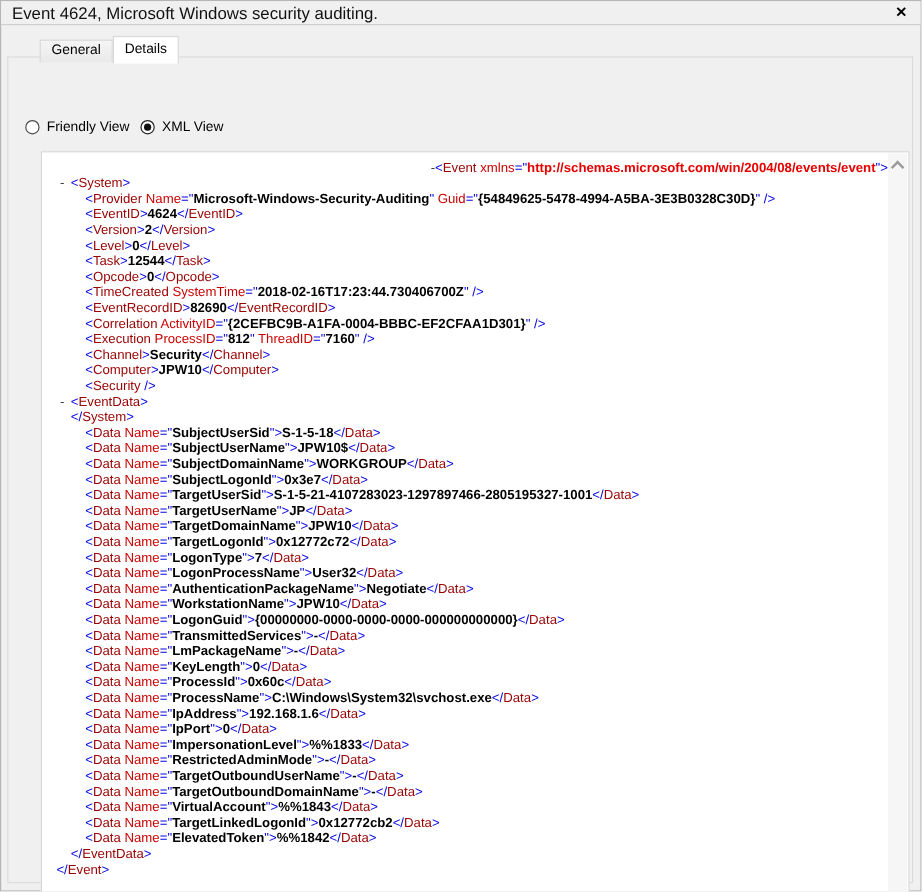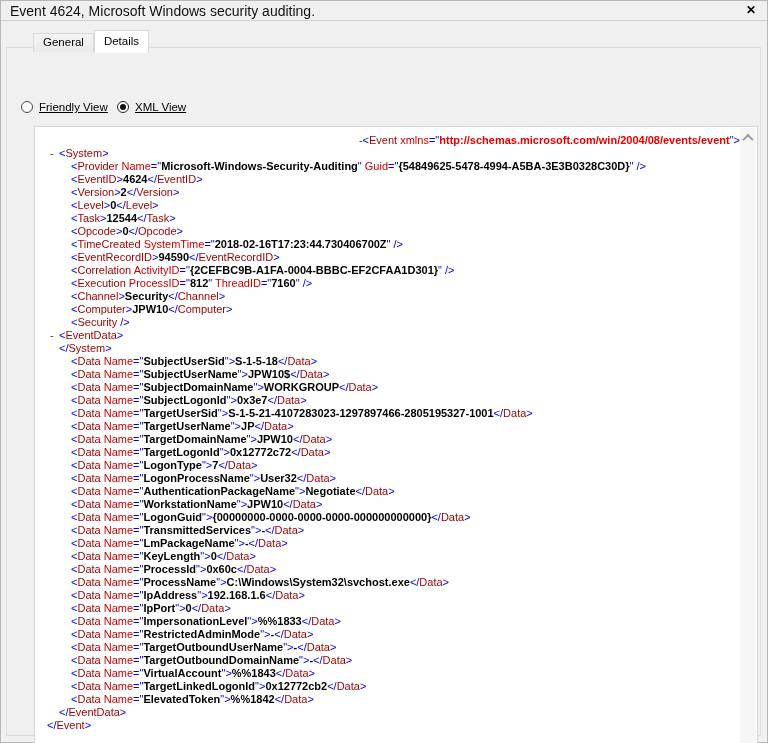--- a/index.html
+++ b/index.html
@@ -57,23 +57,22 @@
   }
   #tabpage {
     position:absolute; left:5px; right:6px; top:46px; bottom:6px;
     border:1px solid #dcdcdc;
     background:#f0f0f0;
     z-index:1;
   }
   
   .radio-row {
     position:absolute; top:52px; height:14px;
-    display:flex; align-items:center;
+    display:flex; align-items:flex-start;
     cursor:default;
-    text-decoration:underline;
   }
   #radio-friendly { left:14px; }
   #radio-xml { left:110px; }
   .radio-circle {
     width:12px; height:12px; border-radius:50%;
     border:1px solid #4a4a4a; background:#fff;
     margin-right:6px;
     position:relative;
     flex:0 0 auto;
   }
@@ -159,21 +158,21 @@
       <div id="xml-content">
           <div class="xline" style="padding-left: 2px; text-align: right;"><span class="marker">-</span><span class="sym">&lt;</span><span class="elem">Event</span><span> </span><span class="attr">xmlns</span><span class="sym">="</span><span class="nsval">http://schemas.microsoft.com/win/2004/08/events/event</span><span class="sym">"</span><span class="sym">&gt;</span></div>
           <div class="xline" style="padding-left: 14px;"><span class="marker">-</span><span class="sym">&lt;</span><span class="elem">System</span><span class="sym">&gt;</span></div>
           <div class="xline" style="padding-left: 26px;"><span class="marker"> </span><span class="sym">&lt;</span><span class="elem">Provider</span><span> </span><span class="attr">Name</span><span class="sym">="</span><span class="val">Microsoft-Windows-Security-Auditing</span><span class="sym">"</span><span> </span><span class="attr">Guid</span><span class="sym">="</span><span class="val">{54849625-5478-4994-A5BA-3E3B0328C30D}</span><span class="sym">"</span><span class="sym"> /&gt;</span></div>
           <div class="xline" style="padding-left: 26px;"><span class="marker"> </span><span class="sym">&lt;</span><span class="elem">EventID</span><span class="sym">&gt;</span><span class="val">4624</span><span class="sym">&lt;/</span><span class="elem">EventID</span><span class="sym">&gt;</span></div>
           <div class="xline" style="padding-left: 26px;"><span class="marker"> </span><span class="sym">&lt;</span><span class="elem">Version</span><span class="sym">&gt;</span><span class="val">2</span><span class="sym">&lt;/</span><span class="elem">Version</span><span class="sym">&gt;</span></div>
           <div class="xline" style="padding-left: 26px;"><span class="marker"> </span><span class="sym">&lt;</span><span class="elem">Level</span><span class="sym">&gt;</span><span class="val">0</span><span class="sym">&lt;/</span><span class="elem">Level</span><span class="sym">&gt;</span></div>
           <div class="xline" style="padding-left: 26px;"><span class="marker"> </span><span class="sym">&lt;</span><span class="elem">Task</span><span class="sym">&gt;</span><span class="val">12544</span><span class="sym">&lt;/</span><span class="elem">Task</span><span class="sym">&gt;</span></div>
           <div class="xline" style="padding-left: 26px;"><span class="marker"> </span><span class="sym">&lt;</span><span class="elem">Opcode</span><span class="sym">&gt;</span><span class="val">0</span><span class="sym">&lt;/</span><span class="elem">Opcode</span><span class="sym">&gt;</span></div>
           <div class="xline" style="padding-left: 26px;"><span class="marker"> </span><span class="sym">&lt;</span><span class="elem">TimeCreated</span><span> </span><span class="attr">SystemTime</span><span class="sym">="</span><span class="val">2018-02-16T17:23:44.730406700Z</span><span class="sym">"</span><span class="sym"> /&gt;</span></div>
-          <div class="xline" style="padding-left: 26px;"><span class="marker"> </span><span class="sym">&lt;</span><span class="elem">EventRecordID</span><span class="sym">&gt;</span><span class="val">94590</span><span class="sym">&lt;/</span><span class="elem">EventRecordID</span><span class="sym">&gt;</span></div>
+          <div class="xline" style="padding-left: 26px;"><span class="marker"> </span><span class="sym">&lt;</span><span class="elem">EventRecordID</span><span class="sym">&gt;</span><span class="val">82690</span><span class="sym">&lt;/</span><span class="elem">EventRecordID</span><span class="sym">&gt;</span></div>
           <div class="xline" style="padding-left: 26px;"><span class="marker"> </span><span class="sym">&lt;</span><span class="elem">Correlation</span><span> </span><span class="attr">ActivityID</span><span class="sym">="</span><span class="val">{2CEFBC9B-A1FA-0004-BBBC-EF2CFAA1D301}</span><span class="sym">"</span><span class="sym"> /&gt;</span></div>
           <div class="xline" style="padding-left: 26px;"><span class="marker"> </span><span class="sym">&lt;</span><span class="elem">Execution</span><span> </span><span class="attr">ProcessID</span><span class="sym">="</span><span class="val">812</span><span class="sym">"</span><span> </span><span class="attr">ThreadID</span><span class="sym">="</span><span class="val">7160</span><span class="sym">"</span><span class="sym"> /&gt;</span></div>
           <div class="xline" style="padding-left: 26px;"><span class="marker"> </span><span class="sym">&lt;</span><span class="elem">Channel</span><span class="sym">&gt;</span><span class="val">Security</span><span class="sym">&lt;/</span><span class="elem">Channel</span><span class="sym">&gt;</span></div>
           <div class="xline" style="padding-left: 26px;"><span class="marker"> </span><span class="sym">&lt;</span><span class="elem">Computer</span><span class="sym">&gt;</span><span class="val">JPW10</span><span class="sym">&lt;/</span><span class="elem">Computer</span><span class="sym">&gt;</span></div>
           <div class="xline" style="padding-left: 26px;"><span class="marker"> </span><span class="sym">&lt;</span><span class="elem">Security</span><span class="sym"> /&gt;</span></div>
           <div class="xline" style="padding-left: 14px;"><span class="marker">-</span><span class="sym">&lt;</span><span class="elem">EventData</span><span class="sym">&gt;</span></div>
           <div class="xline" style="padding-left: 14px;"><span class="marker"> </span><span class="sym">&lt;/</span><span class="elem">System</span><span class="sym">&gt;</span></div>
           <div class="xline" style="padding-left: 26px;"><span class="marker"> </span><span class="sym">&lt;</span><span class="elem">Data</span><span> </span><span class="attr">Name</span><span class="sym">="</span><span class="val">SubjectUserSid</span><span class="sym">"</span><span class="sym">&gt;</span><span class="val">S-1-5-18</span><span class="sym">&lt;/</span><span class="elem">Data</span><span class="sym">&gt;</span></div>
           <div class="xline" style="padding-left: 26px;"><span class="marker"> </span><span class="sym">&lt;</span><span class="elem">Data</span><span> </span><span class="attr">Name</span><span class="sym">="</span><span class="val">SubjectUserName</span><span class="sym">"</span><span class="sym">&gt;</span><span class="val">JPW10$</span><span class="sym">&lt;/</span><span class="elem">Data</span><span class="sym">&gt;</span></div>
           <div class="xline" style="padding-left: 26px;"><span class="marker"> </span><span class="sym">&lt;</span><span class="elem">Data</span><span> </span><span class="attr">Name</span><span class="sym">="</span><span class="val">SubjectDomainName</span><span class="sym">"</span><span class="sym">&gt;</span><span class="val">WORKGROUP</span><span class="sym">&lt;/</span><span class="elem">Data</span><span class="sym">&gt;</span></div>

